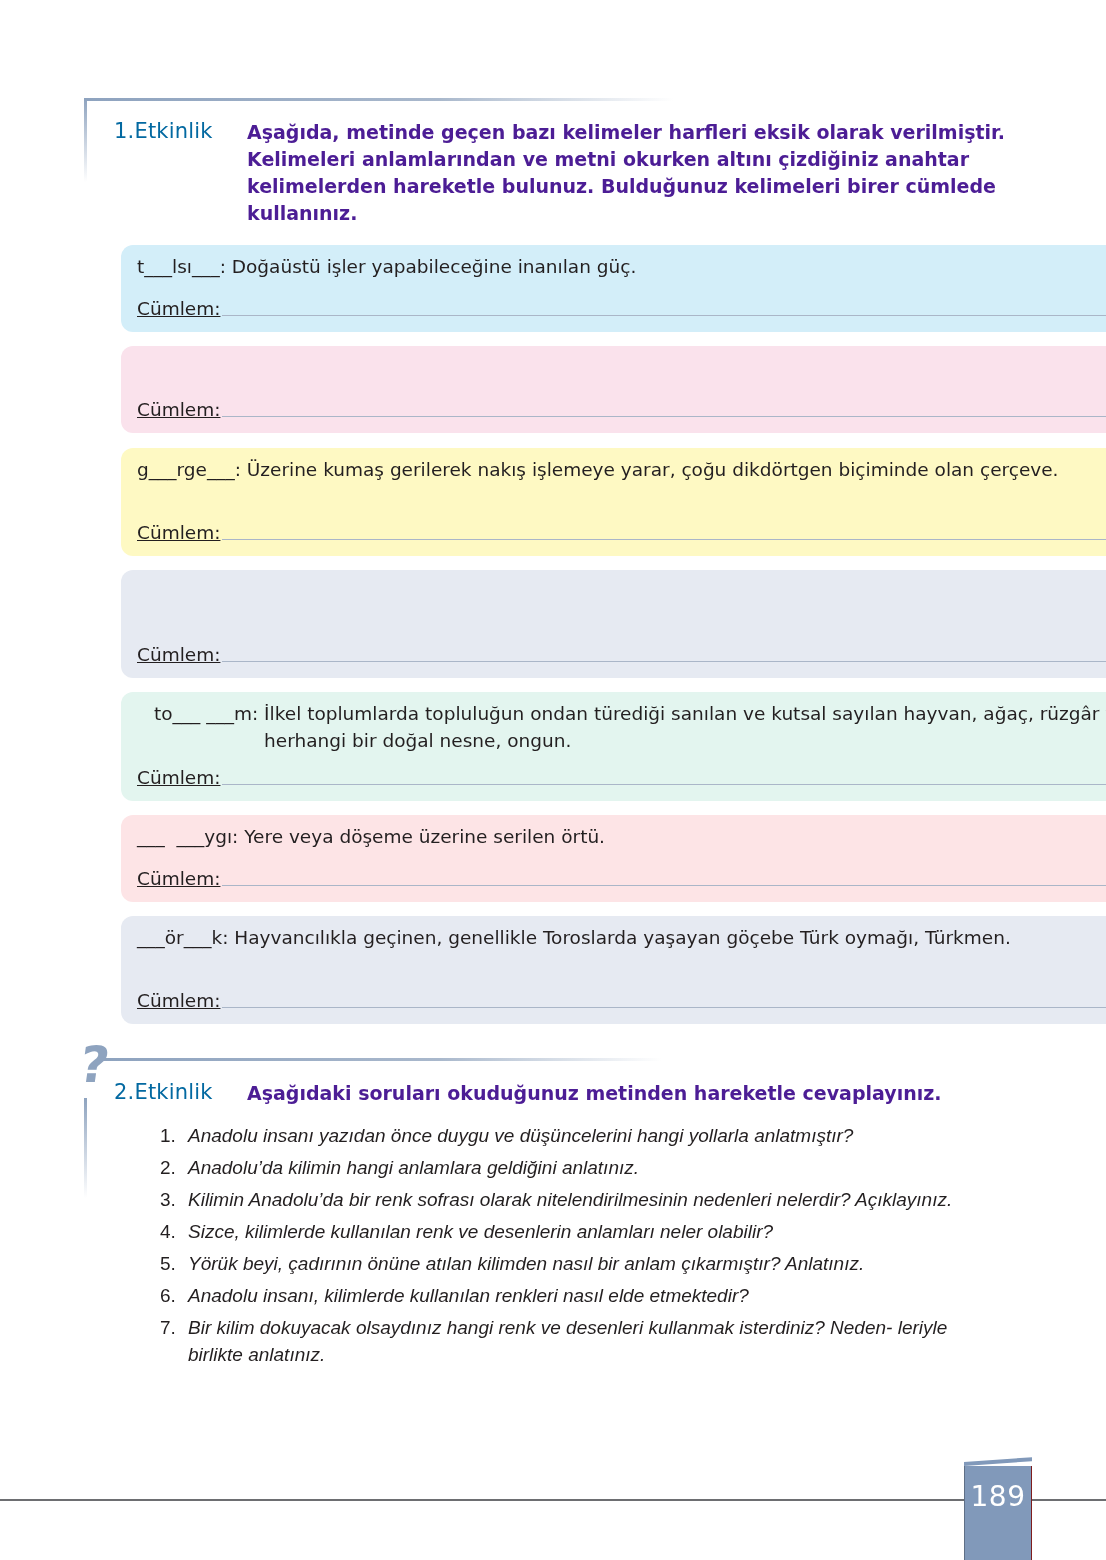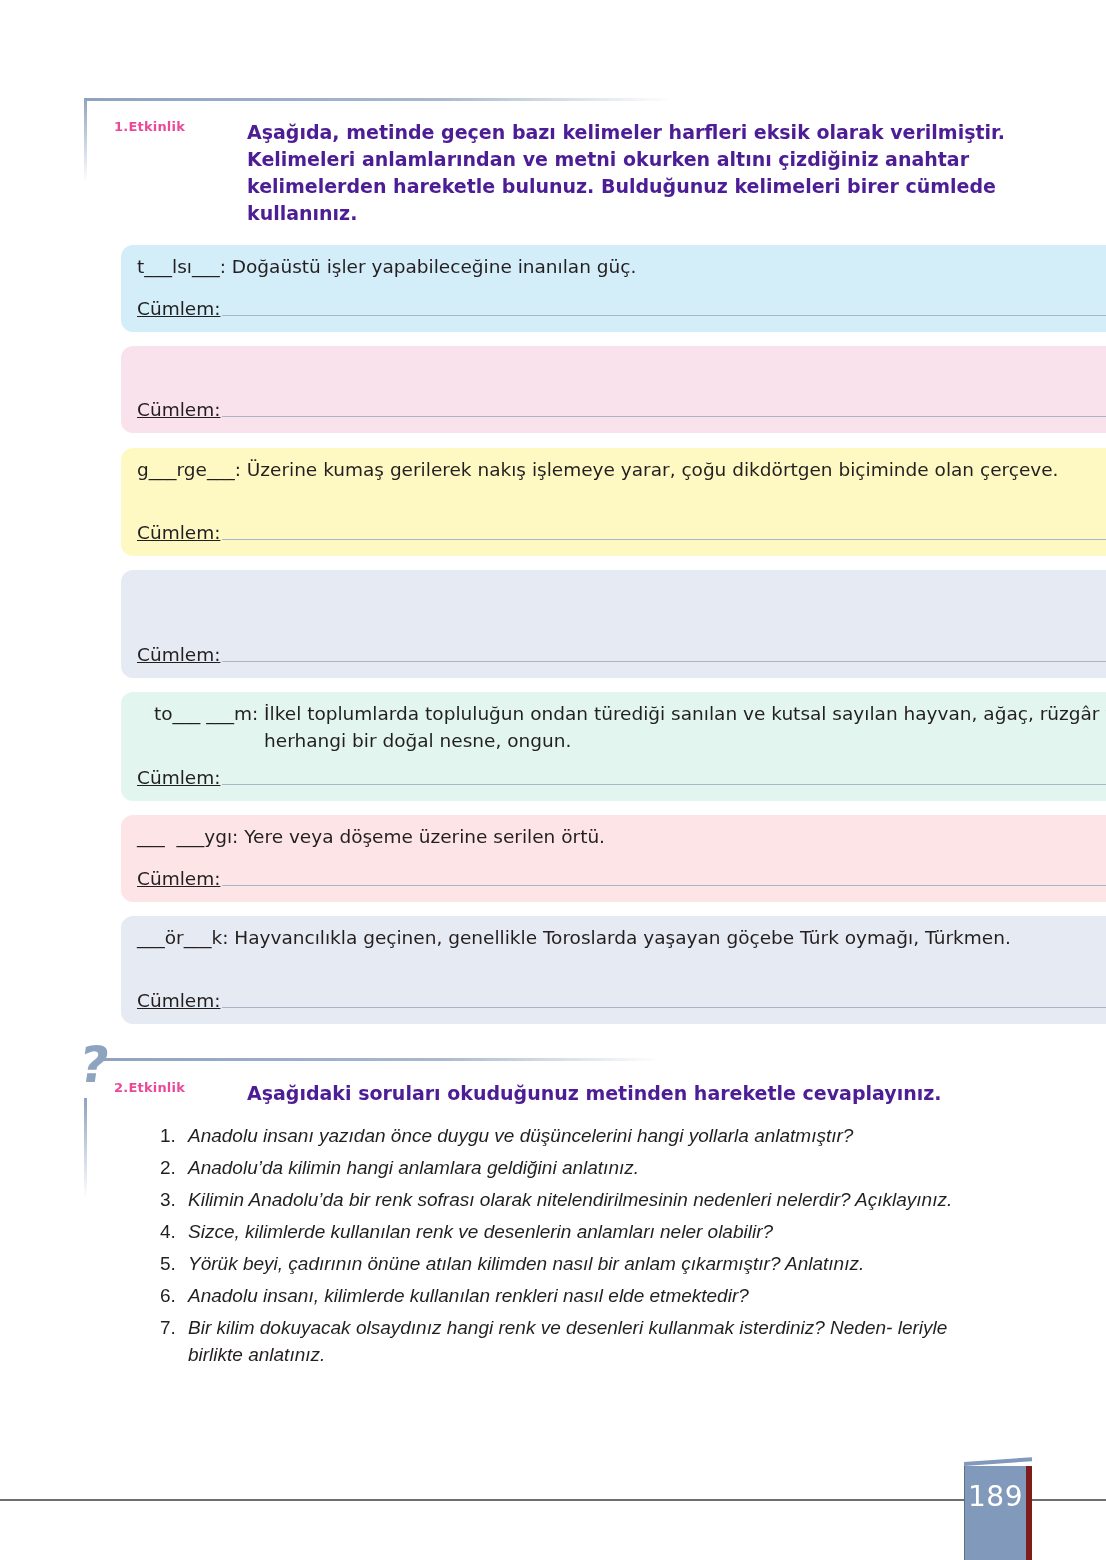--- a/index.html
+++ b/index.html
@@ -6,21 +6,21 @@
   body { width:1106px; height:1560px; position:relative; overflow:hidden;
          font-family:"DejaVu Sans", "Liberation Sans", sans-serif; color:#231f20; }
 
   
   .act1-frame { position:absolute; left:84px; top:98px; width:590px; height:84px; }
   .act1-frame .top { position:absolute; left:0; top:0; width:590px; height:3px;
      background:linear-gradient(to right,#8ea3bf 0%,#a9b8cc 60%,rgba(255,255,255,0) 100%); }
   .act1-frame .left { position:absolute; left:0; top:0; width:3px; height:84px;
      background:linear-gradient(to bottom,#8ea3bf 0%,rgba(255,255,255,0) 100%); }
 
-  .act-label { position:absolute; font-weight:bold; color:#ec4899; font-size:13px; letter-spacing:0.2px; }
+  .act-label { position:absolute; font-weight:normal; color:#0369a1; font-size:21px; letter-spacing:0.2px; }
   .act-instr { position:absolute; font-weight:bold; font-size:19px; line-height:27px; color:#4c1d95; }
 
   #act1-label { left:114px; top:119px; }
   #act1-instr { left:247px; top:119px; width:780px; }
 
   
   .wbox { position:absolute; left:121px; width:1082px; border-radius:12px; box-sizing:border-box;
           padding:8px 26px 0 16px; font-size:18.5px; line-height:27px; color:#231f20; }
   .wbox .def { display:flex; }
   .wbox .term { white-space:pre; }
@@ -43,21 +43,21 @@
 
   .qlist { position:absolute; left:160px; top:1122px; width:830px; margin:0; padding:0; list-style:none;
            font-family:"Liberation Sans", sans-serif; font-size:19px; line-height:27px; color:#231f20; }
   .qlist li { display:flex; margin-bottom:5px; }
   .qlist .num { width:28px; flex:none; }
   .qlist .txt { flex:1;font-style:italic; }
 
   
   .footer-line { position:absolute; left:0; top:1499px; width:1106px; height:1.5px; background:#6d6e71; }
   .page-tab { position:absolute; left:964px; top:1466px; width:68px; height:94px; background:#8199ba;
-              border-left:1px solid #5f6f86; border-right:6px solid #7f1d1d; box-sizing:border-box; }
+              border-left:1px solid #5f6f86; border-right:1px solid #7f1d1d; box-sizing:border-box; }
   .page-tab::before { content:""; position:absolute; left:-1px; top:-4px; width:68px; height:4px;
               background:#8199ba; transform:skewY(-4deg); transform-origin:left bottom; }
   .page-num { position:absolute; left:0; right:0; top:14px; text-align:center; color:#ffffff;
               font-family:"DejaVu Sans", sans-serif; font-size:28px; font-weight:normal; letter-spacing:0.5px; }
 </style>
 </head>
 <body>
 
 <div class="act1-frame">
   <div class="top"></div>

